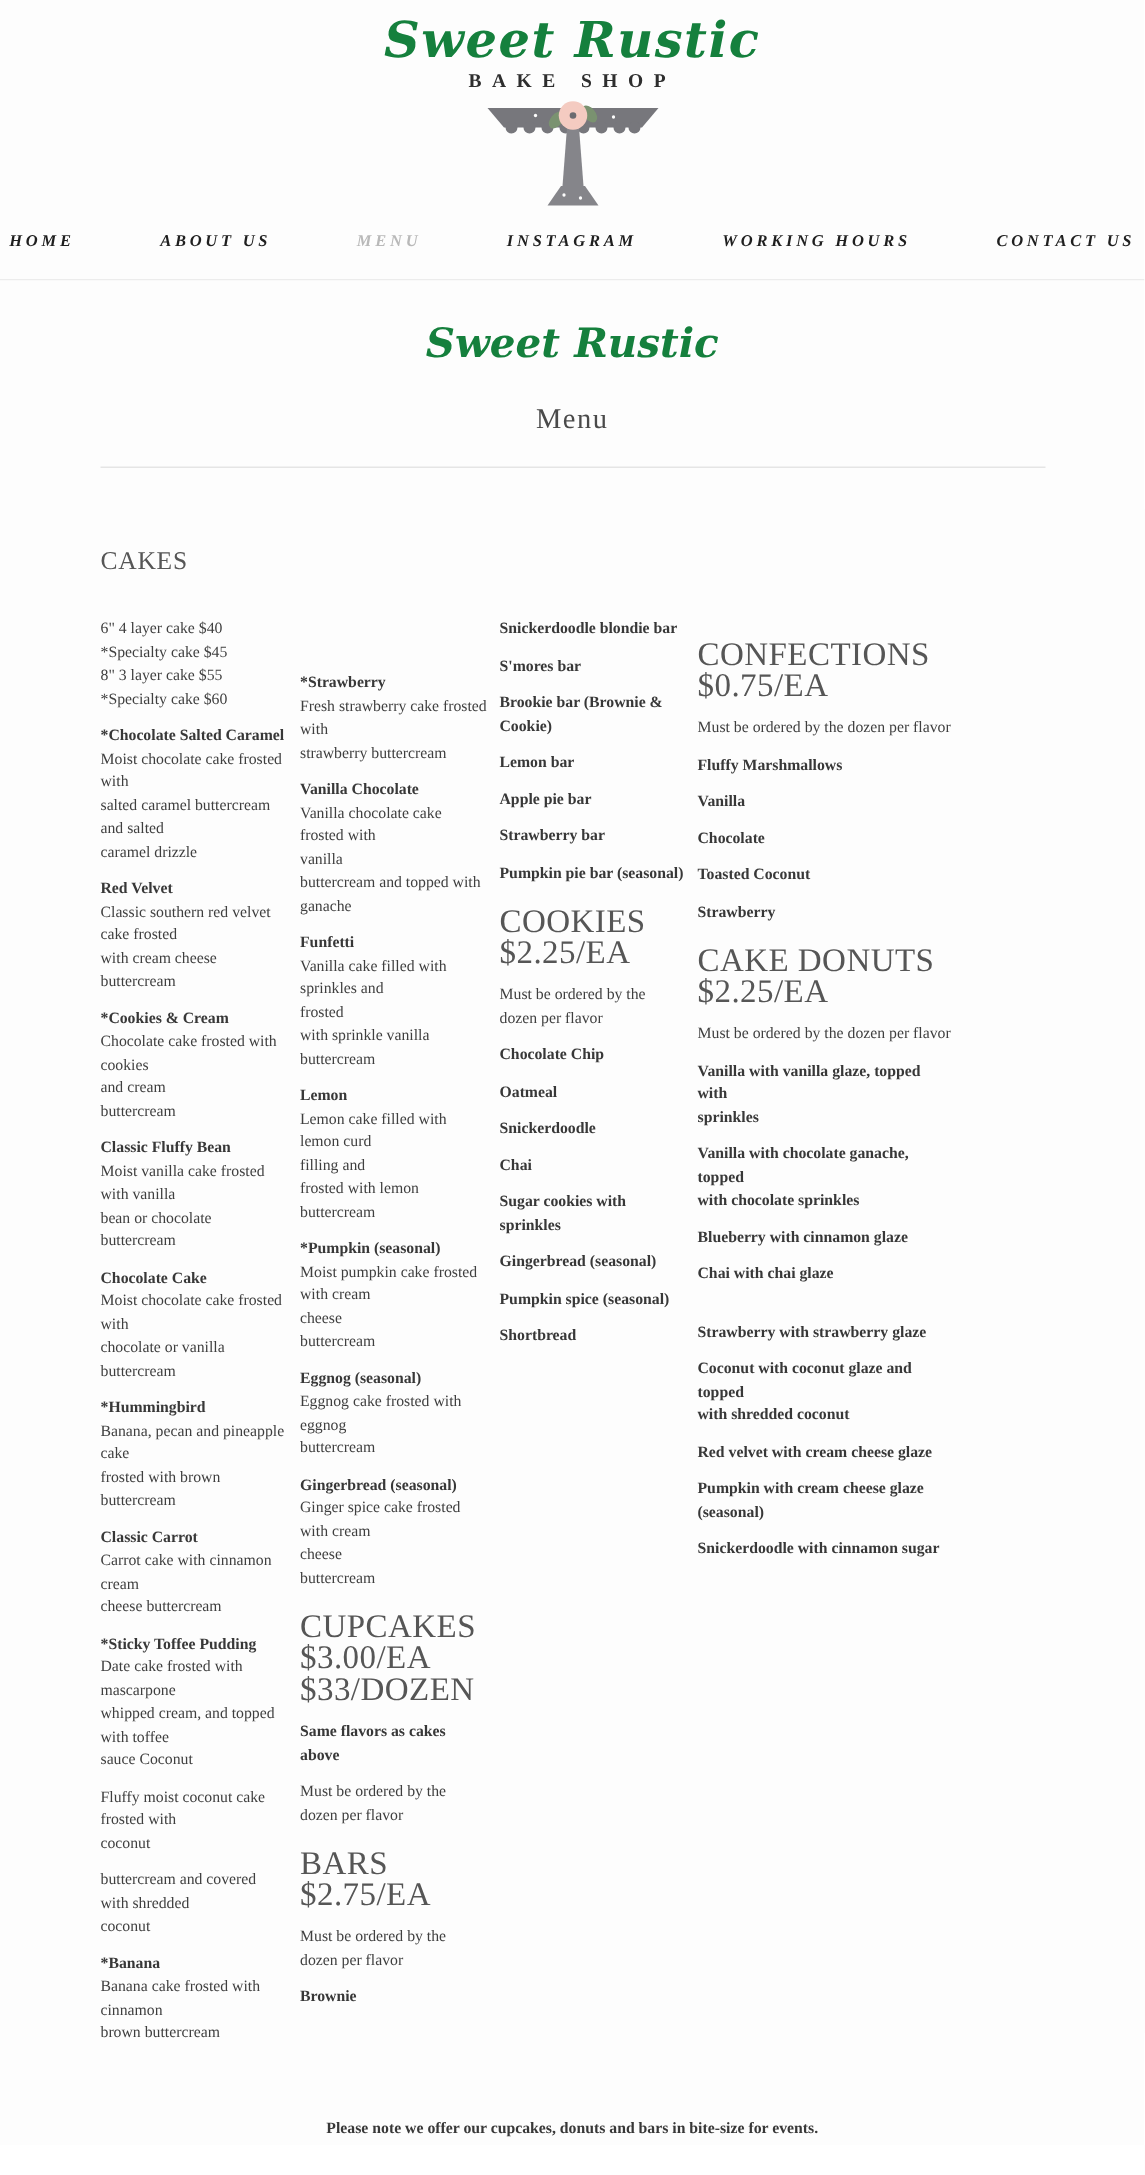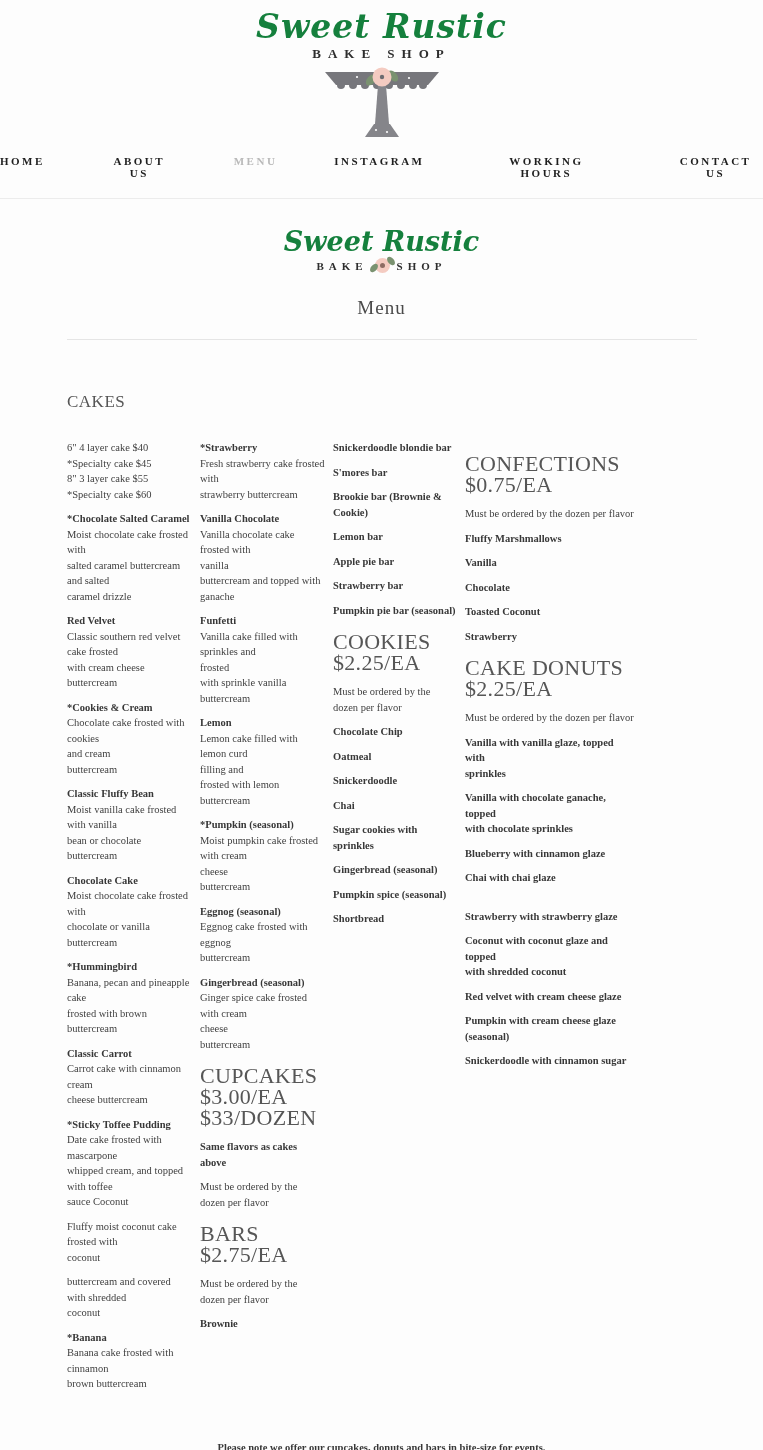--- a/index.html
+++ b/index.html
@@ -8,21 +8,21 @@
 
   
   .site-header { background:#fdfdfd; border-bottom:1px solid #ececec; text-align:center; padding-top:8px; }
   .logo { text-align:center; }
   .logo-script { font-family:"DejaVu Serif", serif; font-style:italic; font-weight:700; color:#15803d; }
   .site-header .logo-script { font-size:33px; line-height:38px; letter-spacing:1px; }
   .logo-sub { display:flex; justify-content:center; align-items:center; gap:7px;
               font-family:"Liberation Serif", serif; font-weight:700; color:#2e2e2e; }
   .site-header .logo-sub { font-size:13px; letter-spacing:7px; margin-top:0; }
   .cake-svg { display:block; margin:2px auto 0; }
-  .main-nav { display:flex; justify-content:center; gap:57px; padding:15px 0 19px; }
+  .main-nav { display:flex; justify-content:center; gap:57px; padding:15px 0 19px;font-style:italic; }
   .nav-item { font-size:11px; font-weight:700; letter-spacing:2.5px; color:#1f1f1f; cursor:pointer; text-decoration:none; }
   .nav-item.active { color:#b9b9b9; }
 
   
   .main { background:#fdfdfd; padding-top:28px; }
   .inner-logo .logo-script { font-size:27px; line-height:30px; }
   .inner-logo .logo-sub { font-size:11px; letter-spacing:5px; margin-top:1px; }
   .flower { width:15px; height:15px; background:#f4cbc1; border-radius:50%; position:relative; display:inline-block; flex:0 0 15px; }
   .flower .dot { position:absolute; left:5px; top:5px; width:5px; height:5px; background:#8d6b63; border-radius:50%; }
   .flower .leaf { position:absolute; width:6px; height:10px; background:#7a9270; border-radius:50% 50% 50% 50%; }
@@ -30,21 +30,21 @@
   .flower .leaf.l2 { right:-4px; top:-2px; transform:rotate(-40deg); }
 
   .page-title { text-align:center; font-size:19px; font-weight:400; color:#4a4a4a; letter-spacing:1px; margin-top:24px; }
   .title-divider { height:1px; background:#e5e5e5; margin:20px 66px 0 67px; }
 
   .menu-wrap { padding:0 65px 0 67px; }
   .menu-section-title { font-size:17px; font-weight:400; color:#565656; letter-spacing:0.5px; margin-top:52px; }
   .menu-cols { display:flex; margin-top:28px; }
   .menu-col { }
   .menu-col:nth-child(1) { width:133px; }
-  .menu-col:nth-child(2) { width:133px; }
+  .menu-col:nth-child(2) { width:133px;margin-top:36px; }
   .menu-col:nth-child(3) { width:132px; }
   .menu-col:nth-child(4) { width:233px; }
   .block { margin-bottom:9px; padding-right:8px; }
   .line { font-size:10.5px; line-height:15.5px; }
   .line.bold { font-weight:700; color:#383838; }
   .block.heading { margin:13px 0 11px; }
   .hline { font-size:22px; line-height:21px; color:#565656; letter-spacing:0.3px; }
   .block.gap { height:14px; margin:0; }
 
   .notes { text-align:center; font-weight:700; font-size:10.5px; color:#383838; margin-top:36px; }
@@ -87,29 +87,20 @@
       <a class="nav-item">INSTAGRAM</a>
       <a class="nav-item">WORKING HOURS</a>
       <a class="nav-item">CONTACT US</a>
     </nav>
 </div>
 
 <div class="main">
 
   <div class="logo inner-logo">
     <div class="logo-script">Sweet Rustic</div>
-    <div class="logo-sub">
-      <span>BAKE</span>
-      <span class="flower">
-          <i class="leaf l1"></i>
-          <i class="leaf l2"></i>
-          <i class="dot"></i>
-        </span>
-      <span>SHOP</span>
-    </div>
   </div>
 
   <h1 class="page-title">Menu</h1>
   <div class="title-divider"></div>
 
   <div class="menu-wrap">
     <h2 class="menu-section-title">CAKES</h2>
     <div class="menu-cols">
         <div class="menu-col">
           <div class="block plain">

